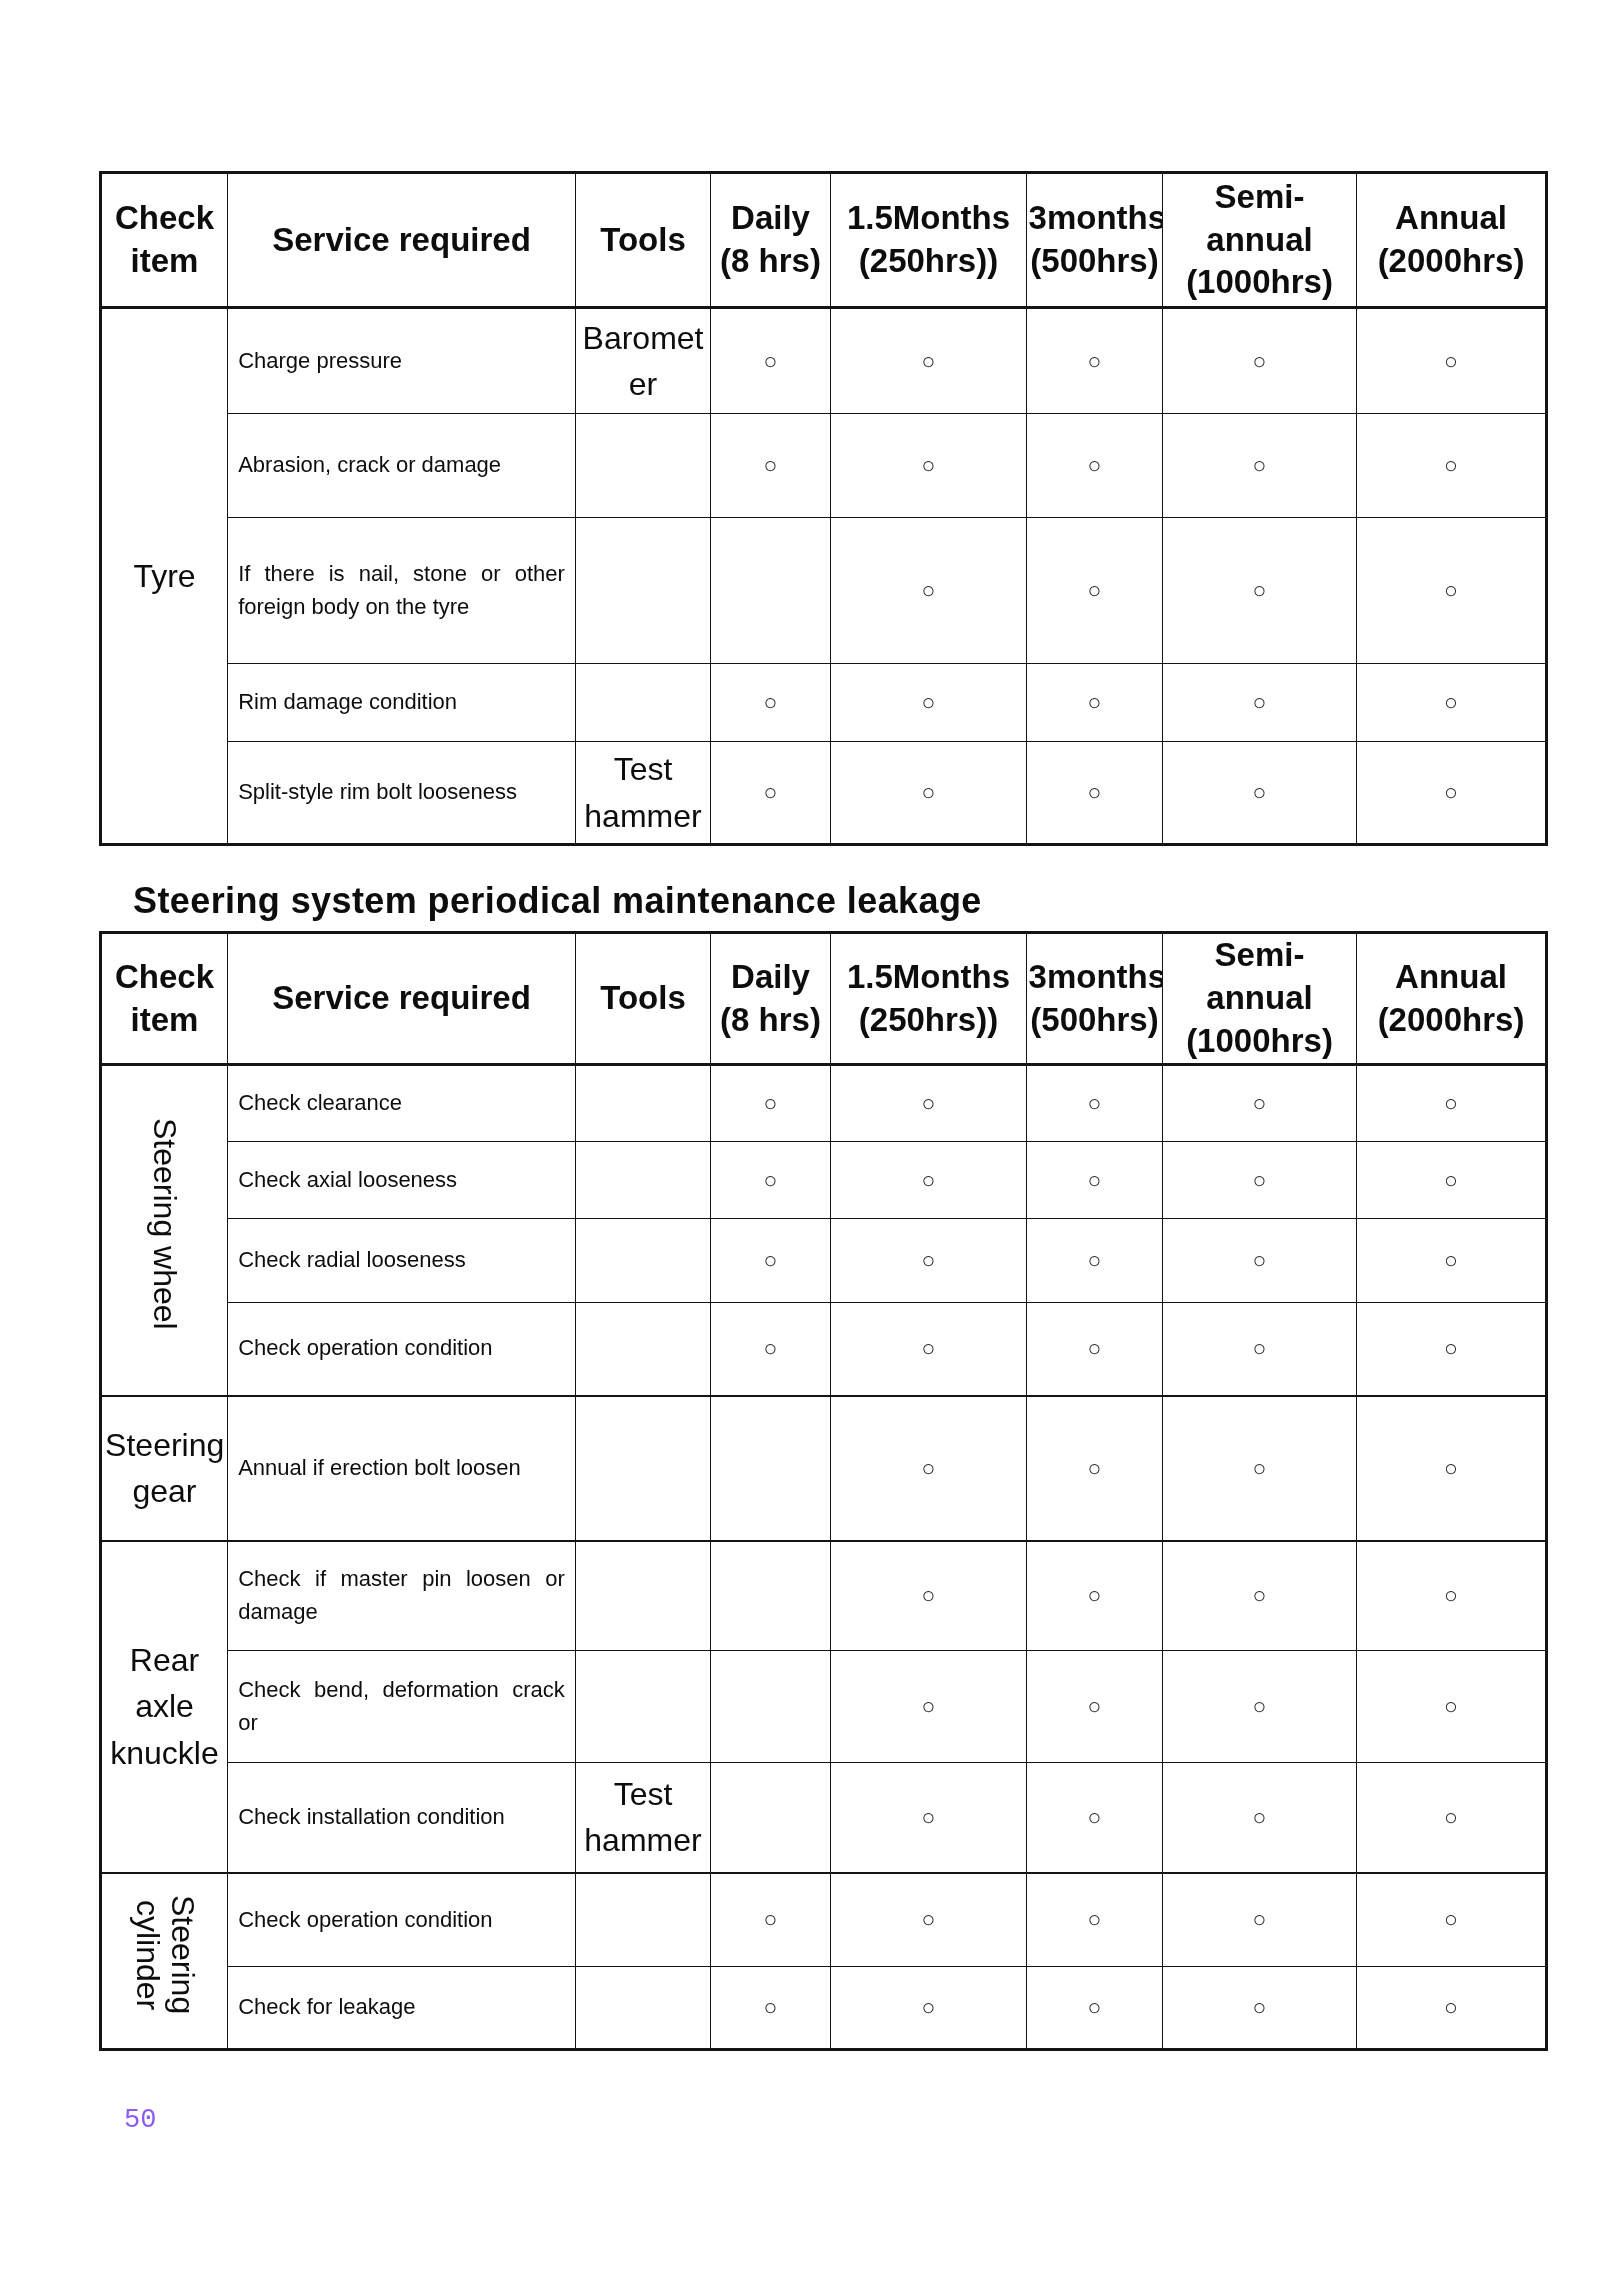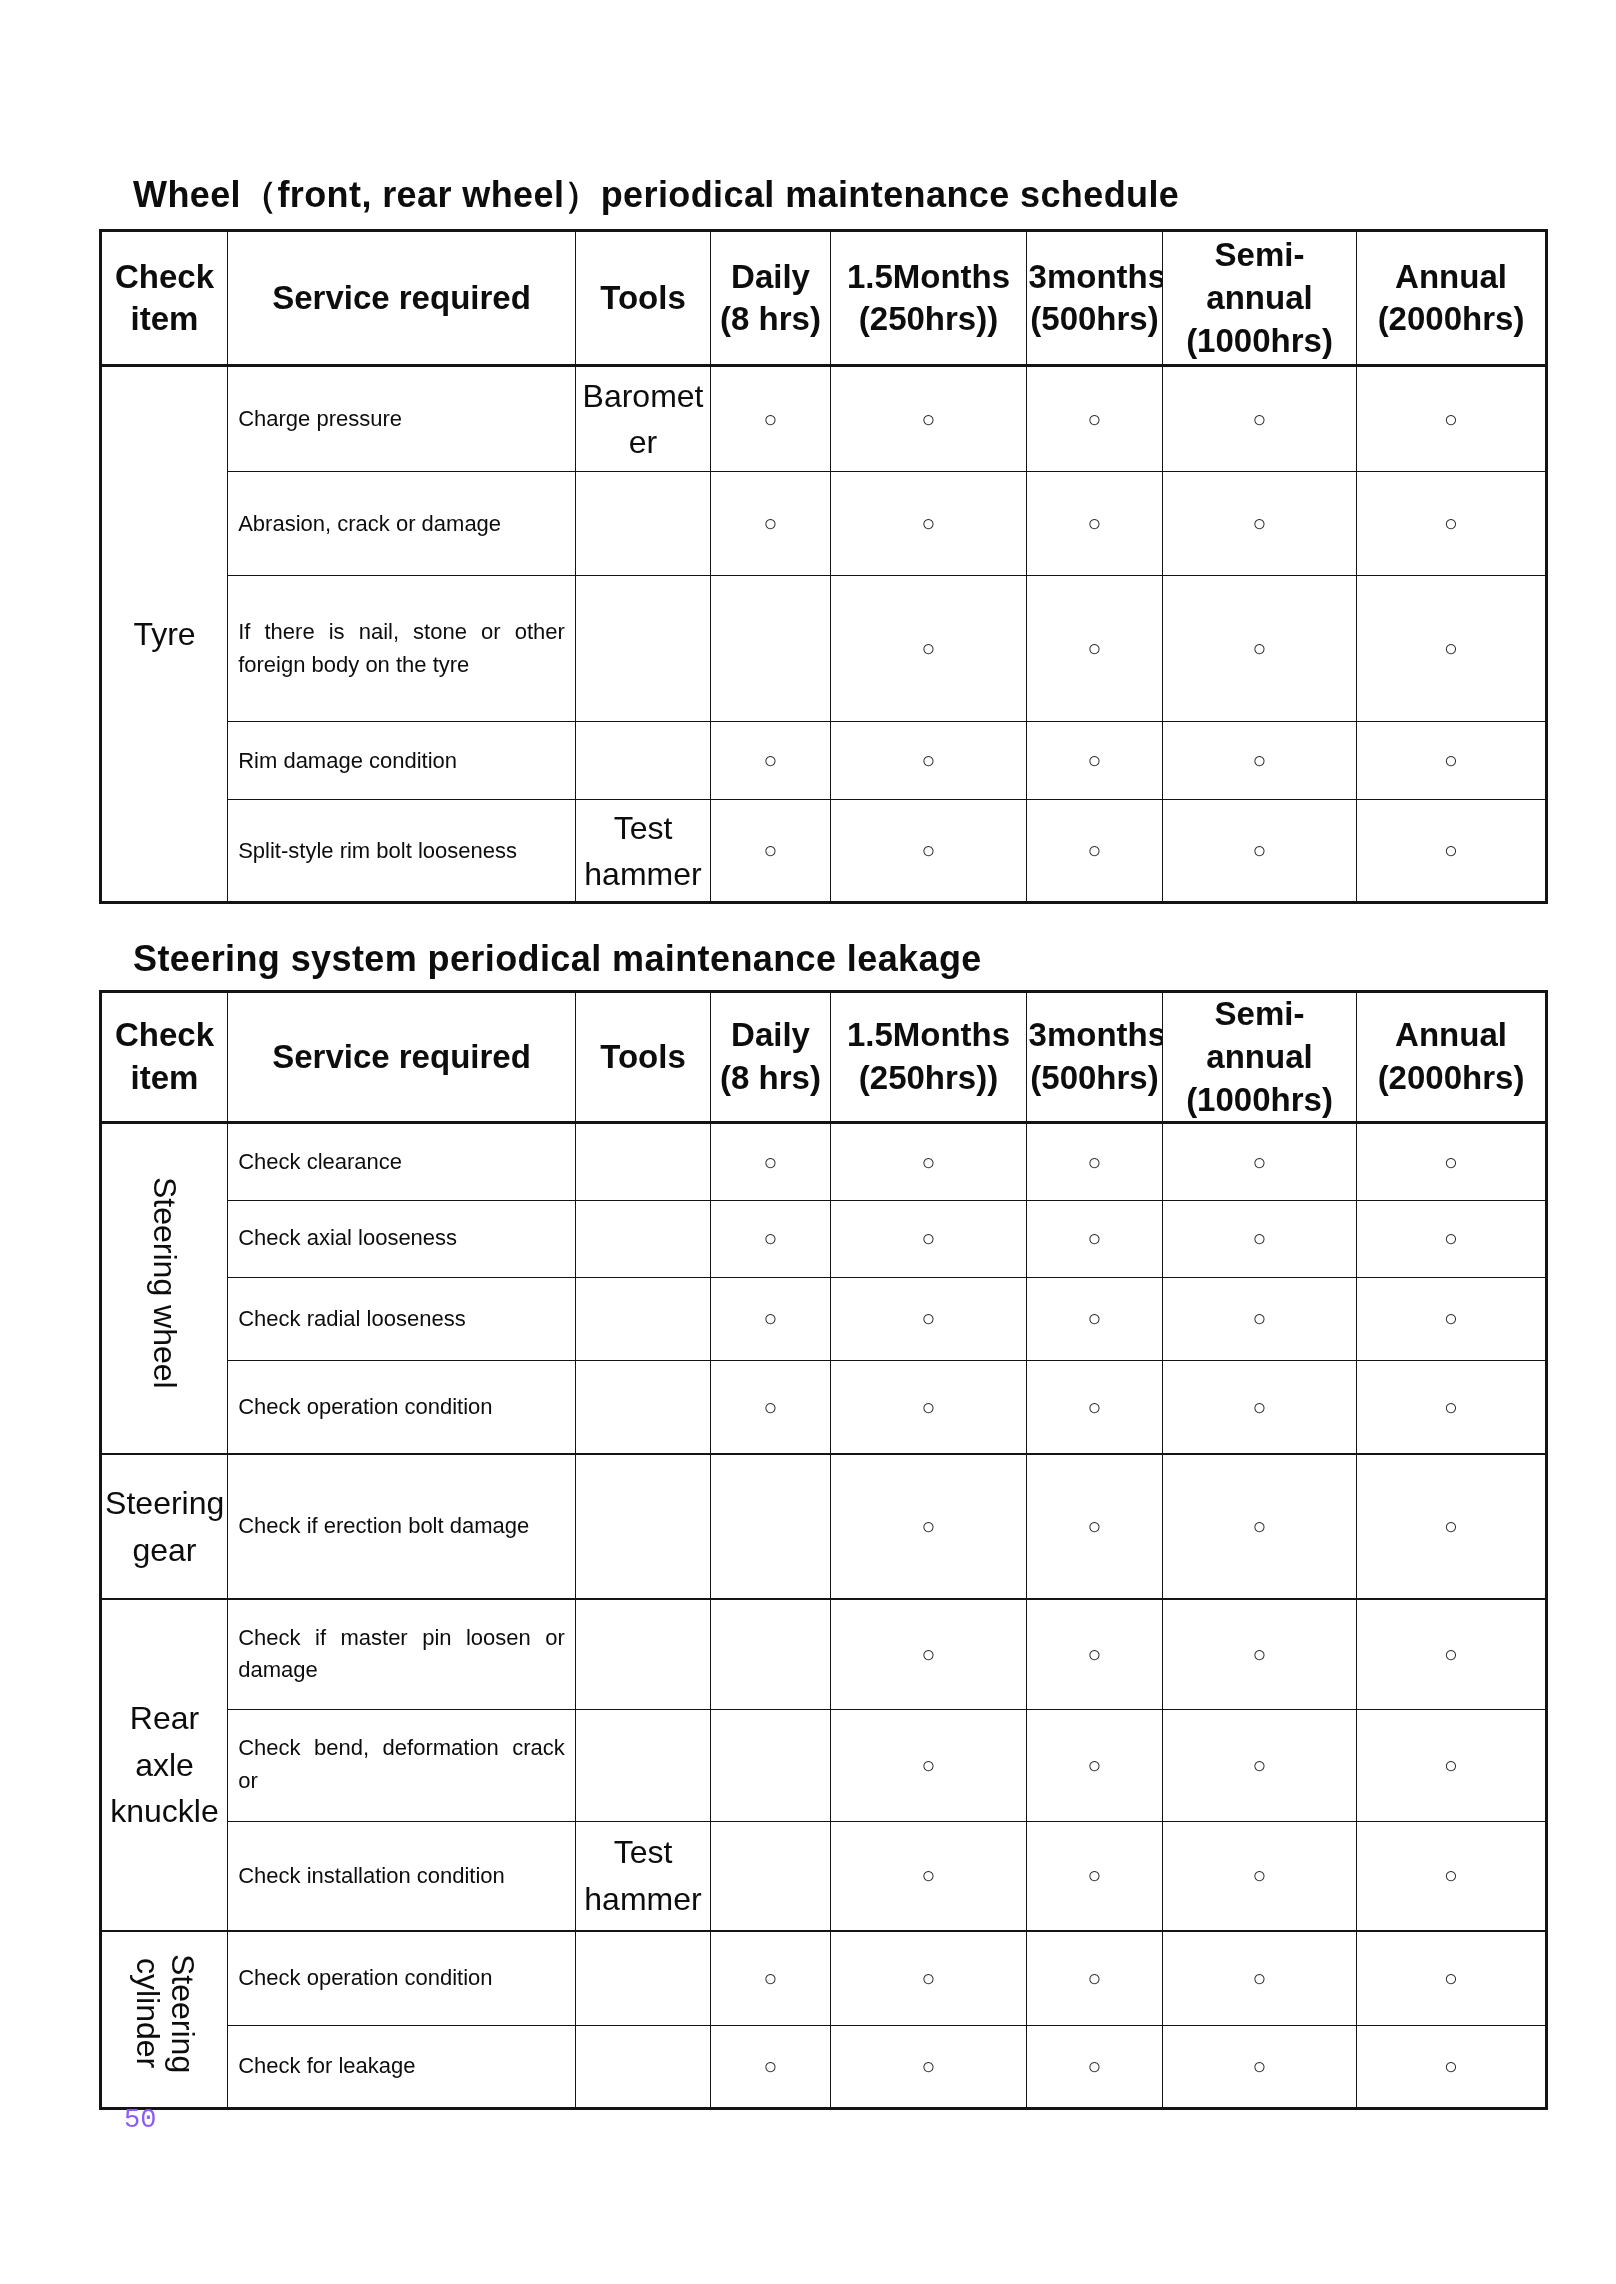--- a/index.html
+++ b/index.html
@@ -88,21 +88,20 @@
     font-size: 27px;
     color: #8b5cf6;
   }
 </style>
 </head>
 <body>
 
 <div class="page">
   <div class="content">
 
-    <h2 class="table-title">Wheel（front, rear wheel）periodical maintenance schedule</h2>
 
     <table class="sched">
         <colgroup>
           <col style="width: 127px;">
           <col style="width: 348px;">
           <col style="width: 135px;">
           <col style="width: 120px;">
           <col style="width: 196px;">
           <col style="width: 136px;">
           <col style="width: 194px;">
@@ -240,21 +239,21 @@
             <td class="service-cell">Check operation condition</td>
             <td class="tools-cell"></td>
             <td class="mark-cell">○</td>
             <td class="mark-cell">○</td>
             <td class="mark-cell">○</td>
             <td class="mark-cell">○</td>
             <td class="mark-cell">○</td>
           </tr>
           <tr class="group-start" style="height: 145px;">
             <td class="check-cell" rowspan="1">Steering gear</td>
-            <td class="service-cell">Check if erection bolt damage</td>
+            <td class="service-cell">Annual if erection bolt loosen</td>
             <td class="tools-cell"></td>
             <td class="mark-cell"></td>
             <td class="mark-cell">○</td>
             <td class="mark-cell">○</td>
             <td class="mark-cell">○</td>
             <td class="mark-cell">○</td>
           </tr>
           <tr class="group-start" style="height: 110px;">
             <td class="check-cell" rowspan="3">Rear axle knuckle</td>
             <td class="service-cell">Check if master pin loosen or damage</td>

